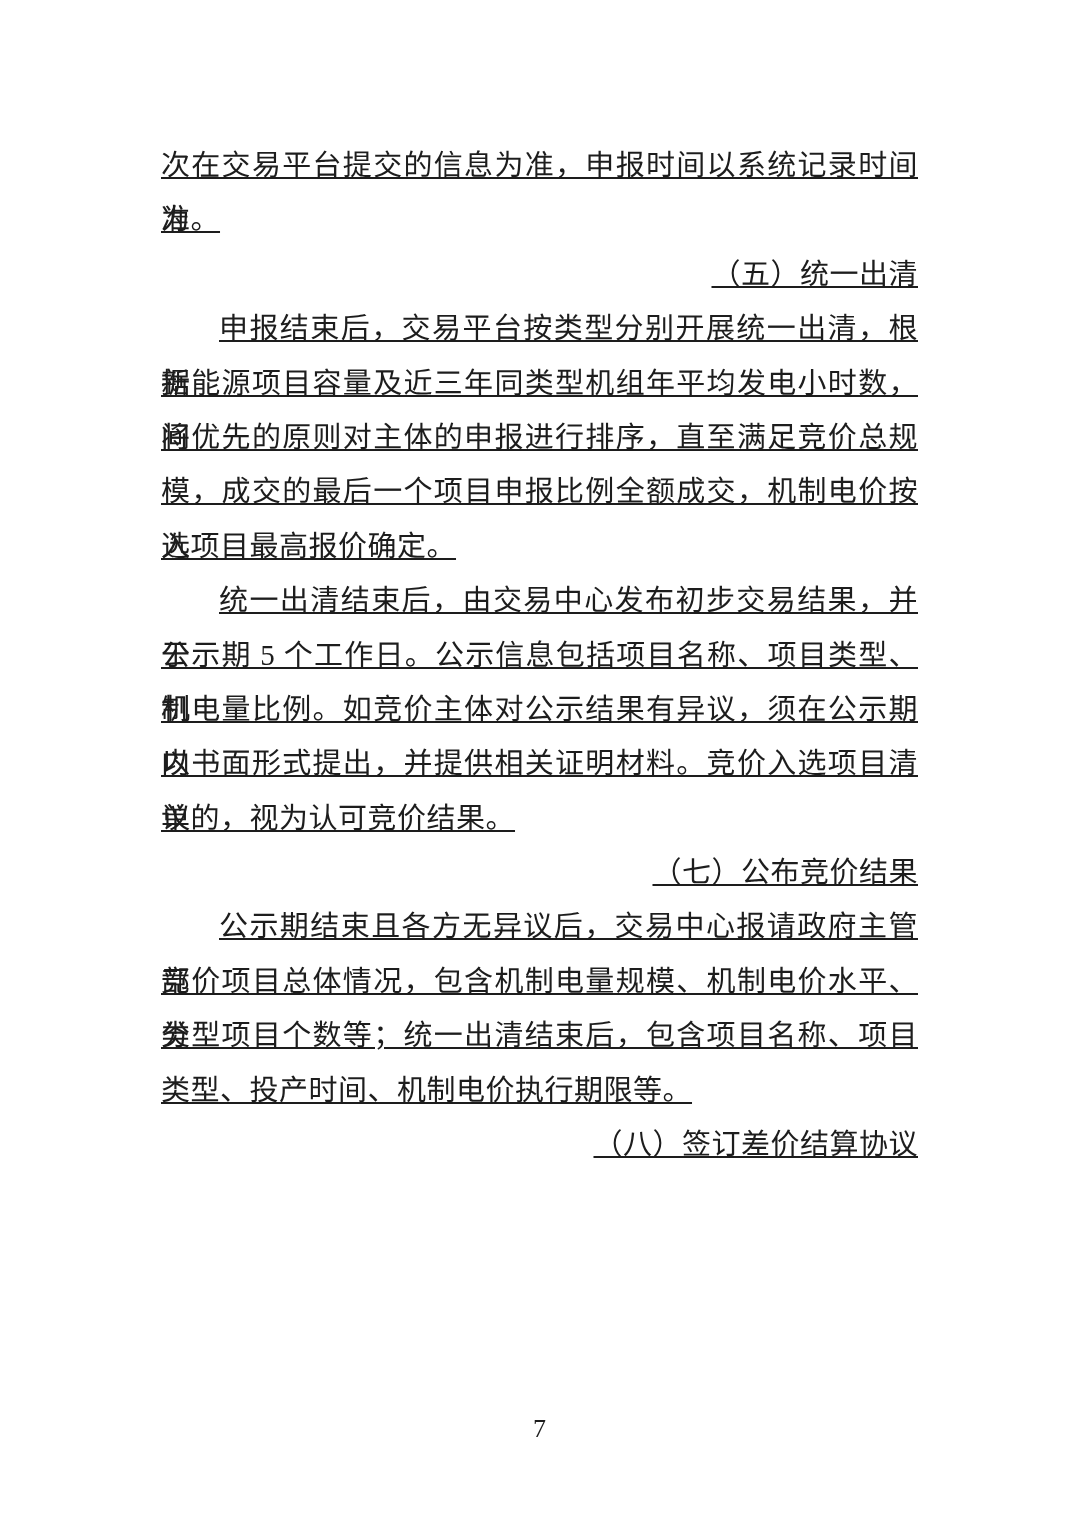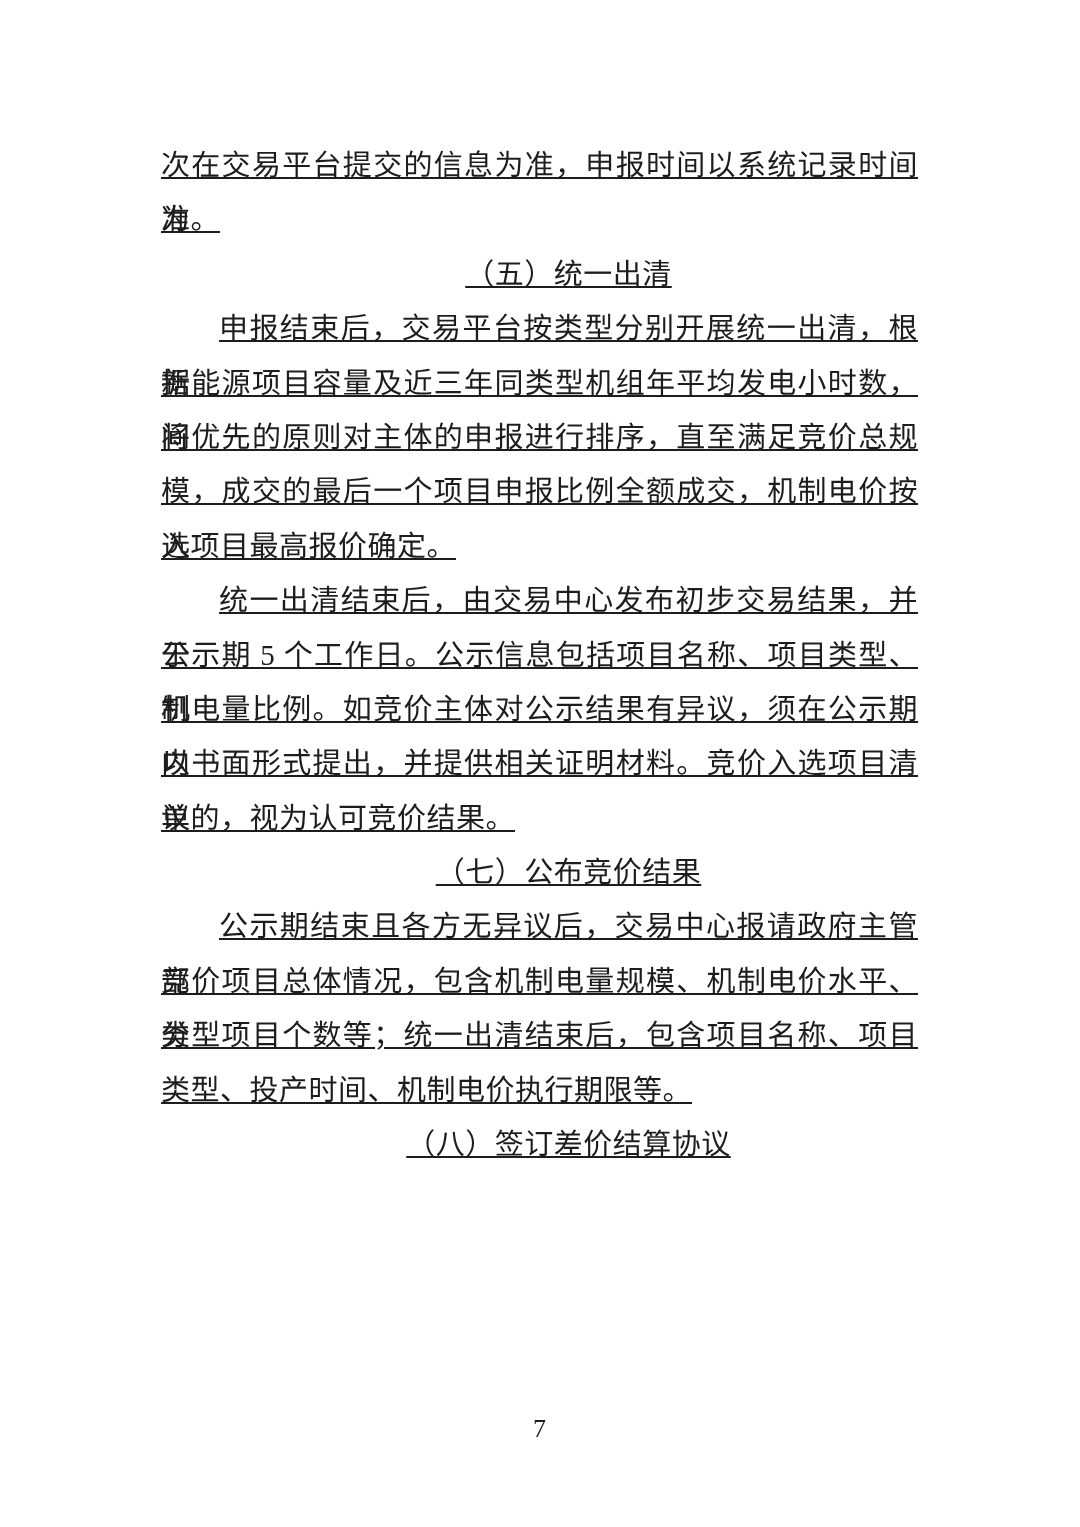--- a/index.html
+++ b/index.html
@@ -42,21 +42,21 @@
     text-align: justify;
     text-align-last: justify;
   }
   
   .line.plain {
     text-align: left;
   }
   
   .line.heading {
     text-indent: 2em;
-    text-align: center;
+    text-align: right;
   }
   .page-number {
     position: absolute;
     left: 161px;
     top: 1412px;
     width: 757px;
     text-align: center;
     font-size: 26px;
     line-height: 34px;
     color: #1d1d1d;

